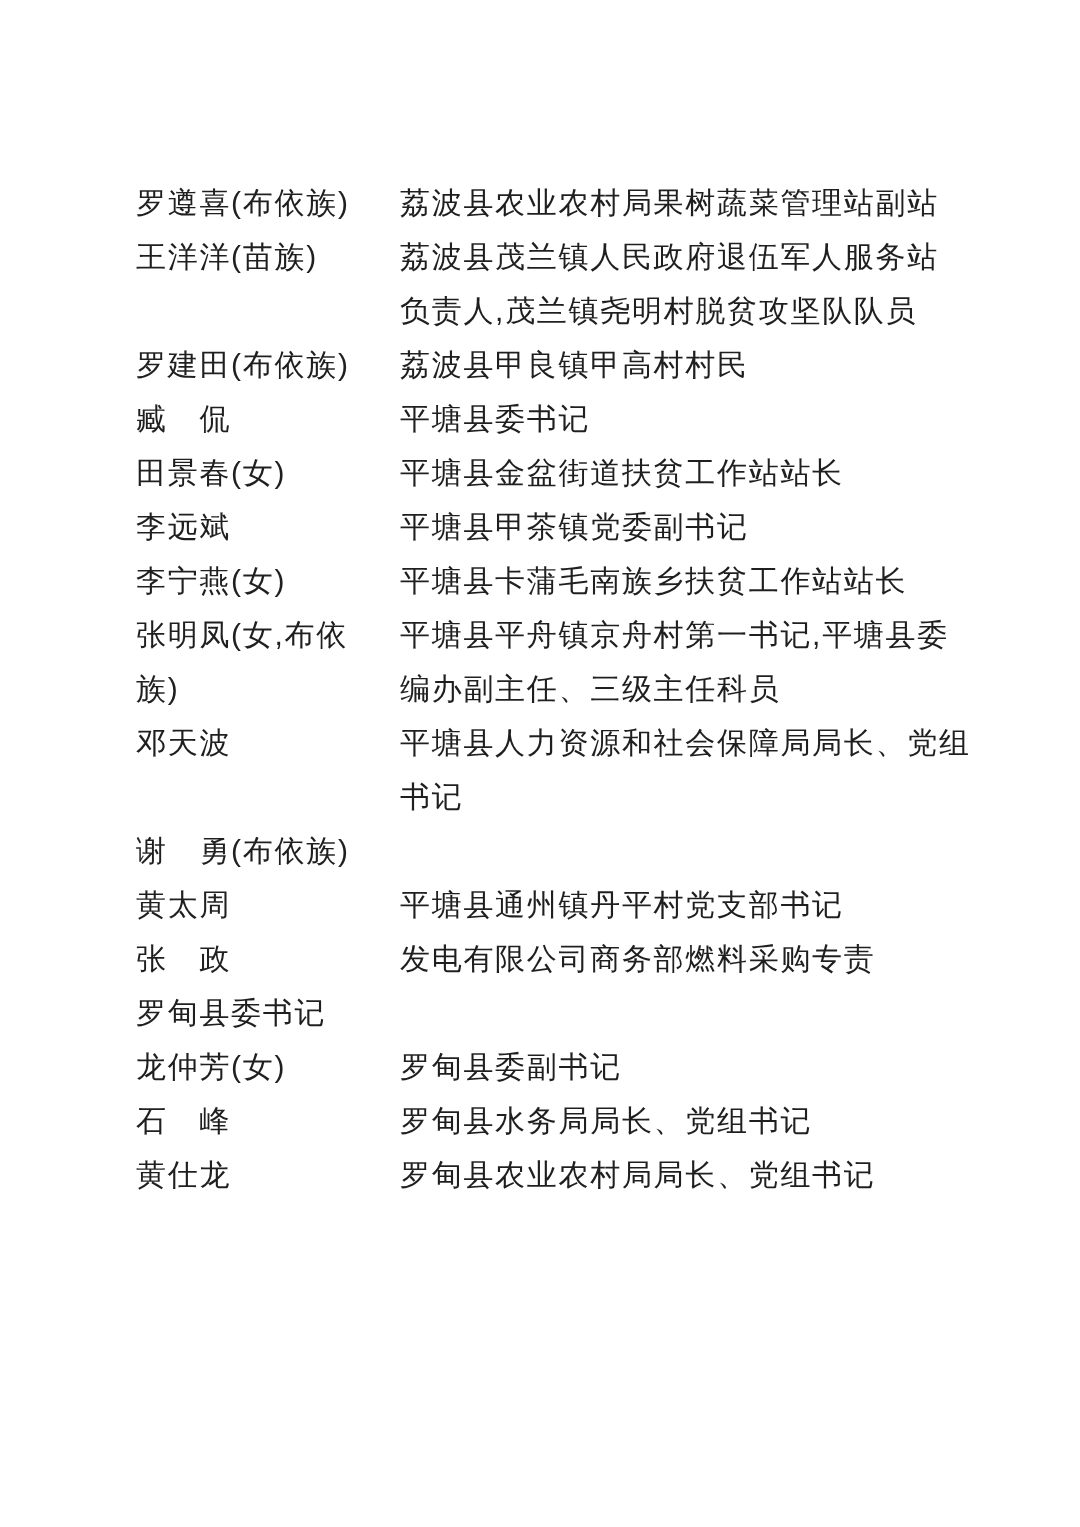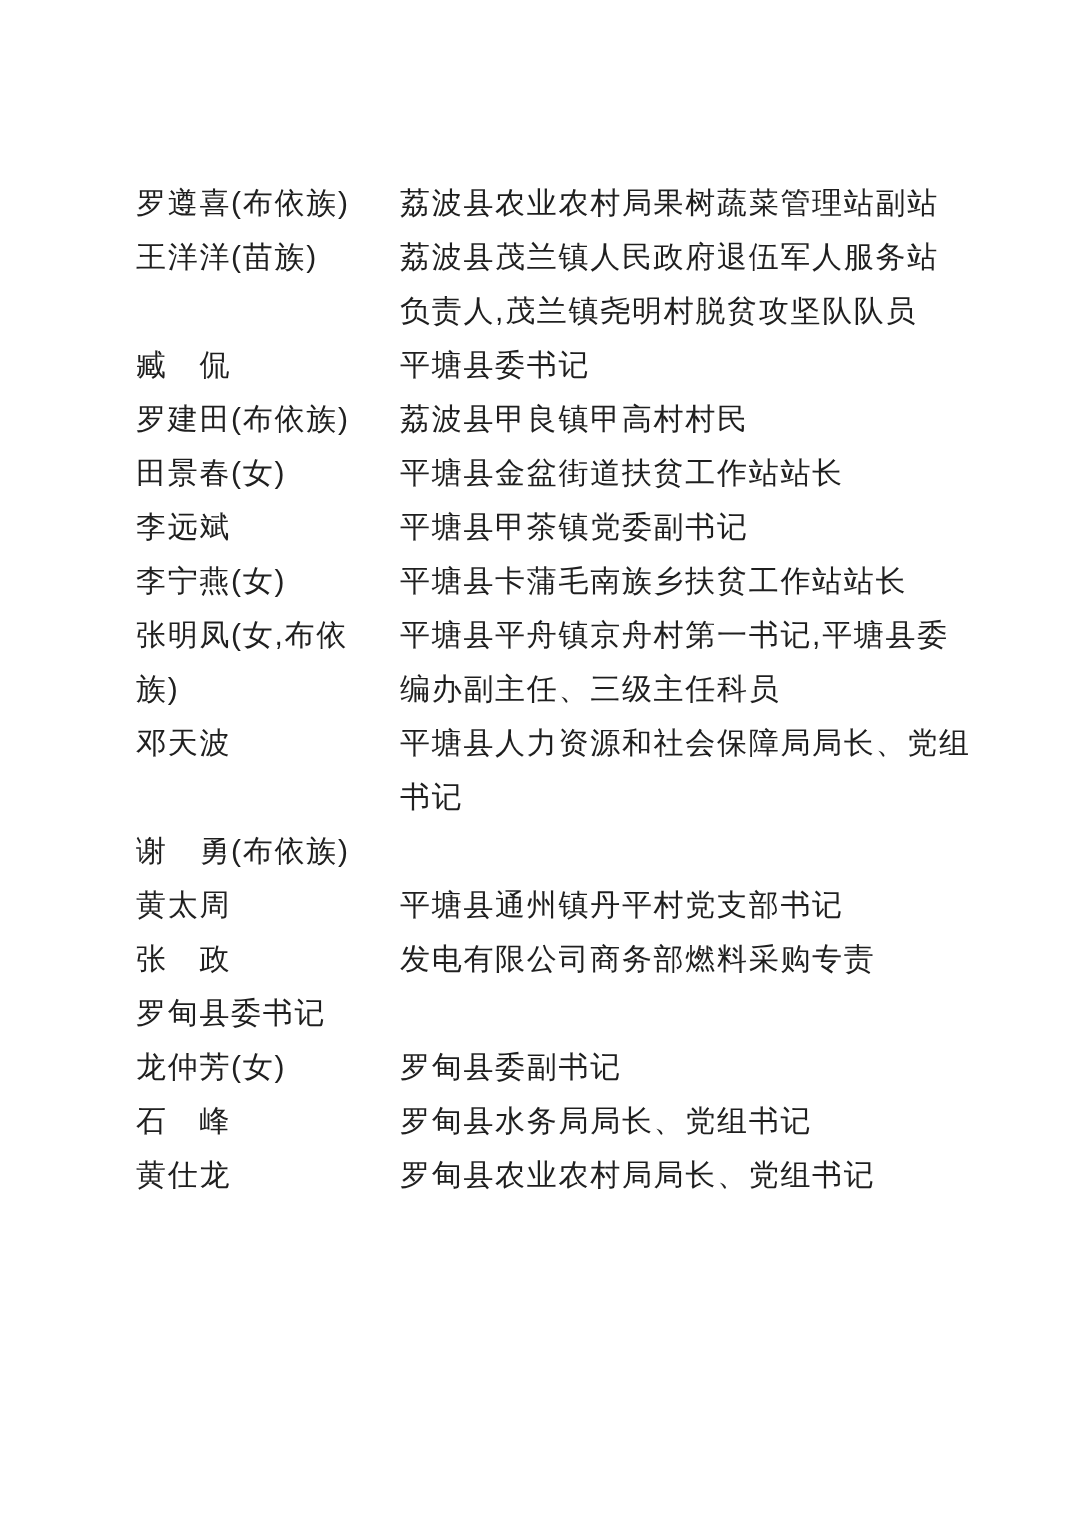--- a/index.html
+++ b/index.html
@@ -68,32 +68,32 @@
         <div class="name-col">
           <div class="txt-line">王洋洋(苗族)</div>
         </div>
         <div class="pos-col">
           <div class="txt-line">荔波县茂兰镇人民政府退伍军人服务站</div>
           <div class="txt-line">负责人,茂兰镇尧明村脱贫攻坚队队员</div>
         </div>
       </div>
       <div class="entry">
         <div class="name-col">
+          <div class="txt-line">罗建田(布依族)</div>
+        </div>
+        <div class="pos-col">
+          <div class="txt-line">荔波县甲良镇甲高村村民</div>
+        </div>
+      </div>
+      <div class="entry">
+        <div class="name-col">
           <div class="txt-line">臧　侃</div>
         </div>
         <div class="pos-col">
           <div class="txt-line">平塘县委书记</div>
-        </div>
-      </div>
-      <div class="entry">
-        <div class="name-col">
-          <div class="txt-line">罗建田(布依族)</div>
-        </div>
-        <div class="pos-col">
-          <div class="txt-line">荔波县甲良镇甲高村村民</div>
         </div>
       </div>
       <div class="entry">
         <div class="name-col">
           <div class="txt-line">田景春(女)</div>
         </div>
         <div class="pos-col">
           <div class="txt-line">平塘县金盆街道扶贫工作站站长</div>
         </div>
       </div>

